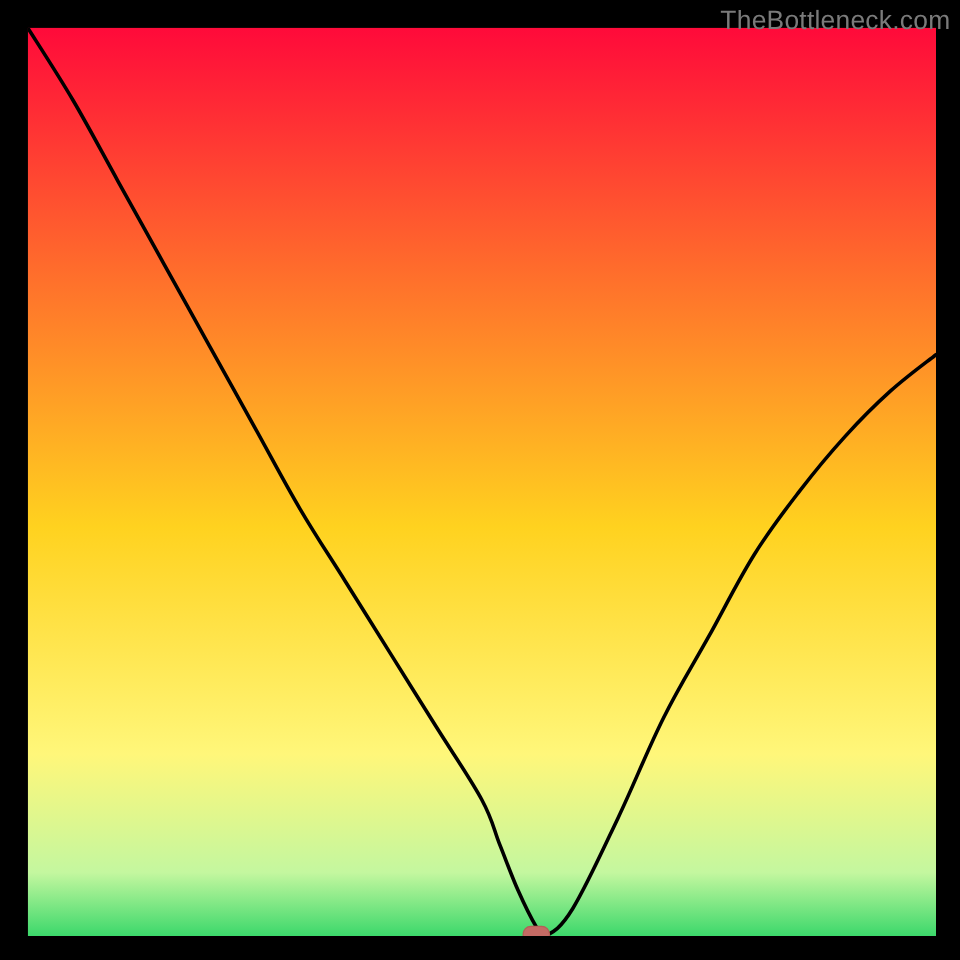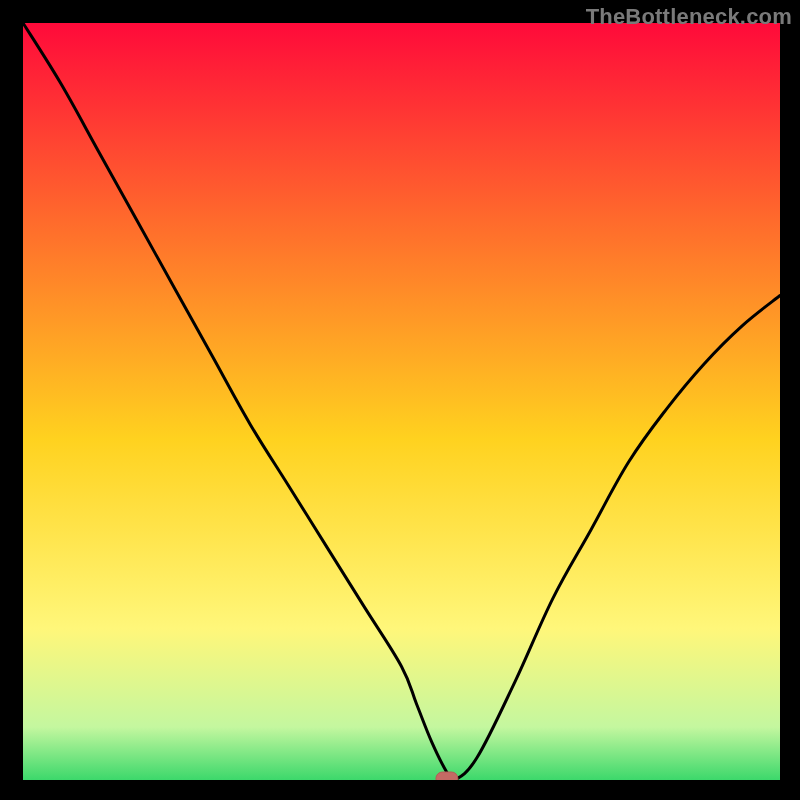--- a/index.html
+++ b/index.html
@@ -16,21 +16,21 @@
     width: 800px;
     height: 800px;
     background: #000;
   }
   .watermark {
     position: absolute;
     top: 4px;
     right: 8px;
     color: #7a7a7a;
     font-size: 22px;
-    font-weight: 700;
+    font-weight: 400;
     letter-spacing: 0.2px;
     z-index: 20;
   }
   .plot-area {
     position: absolute;
     left: 23px;
     top: 23px;
     width: 757px;
     height: 757px;
     overflow: hidden;

